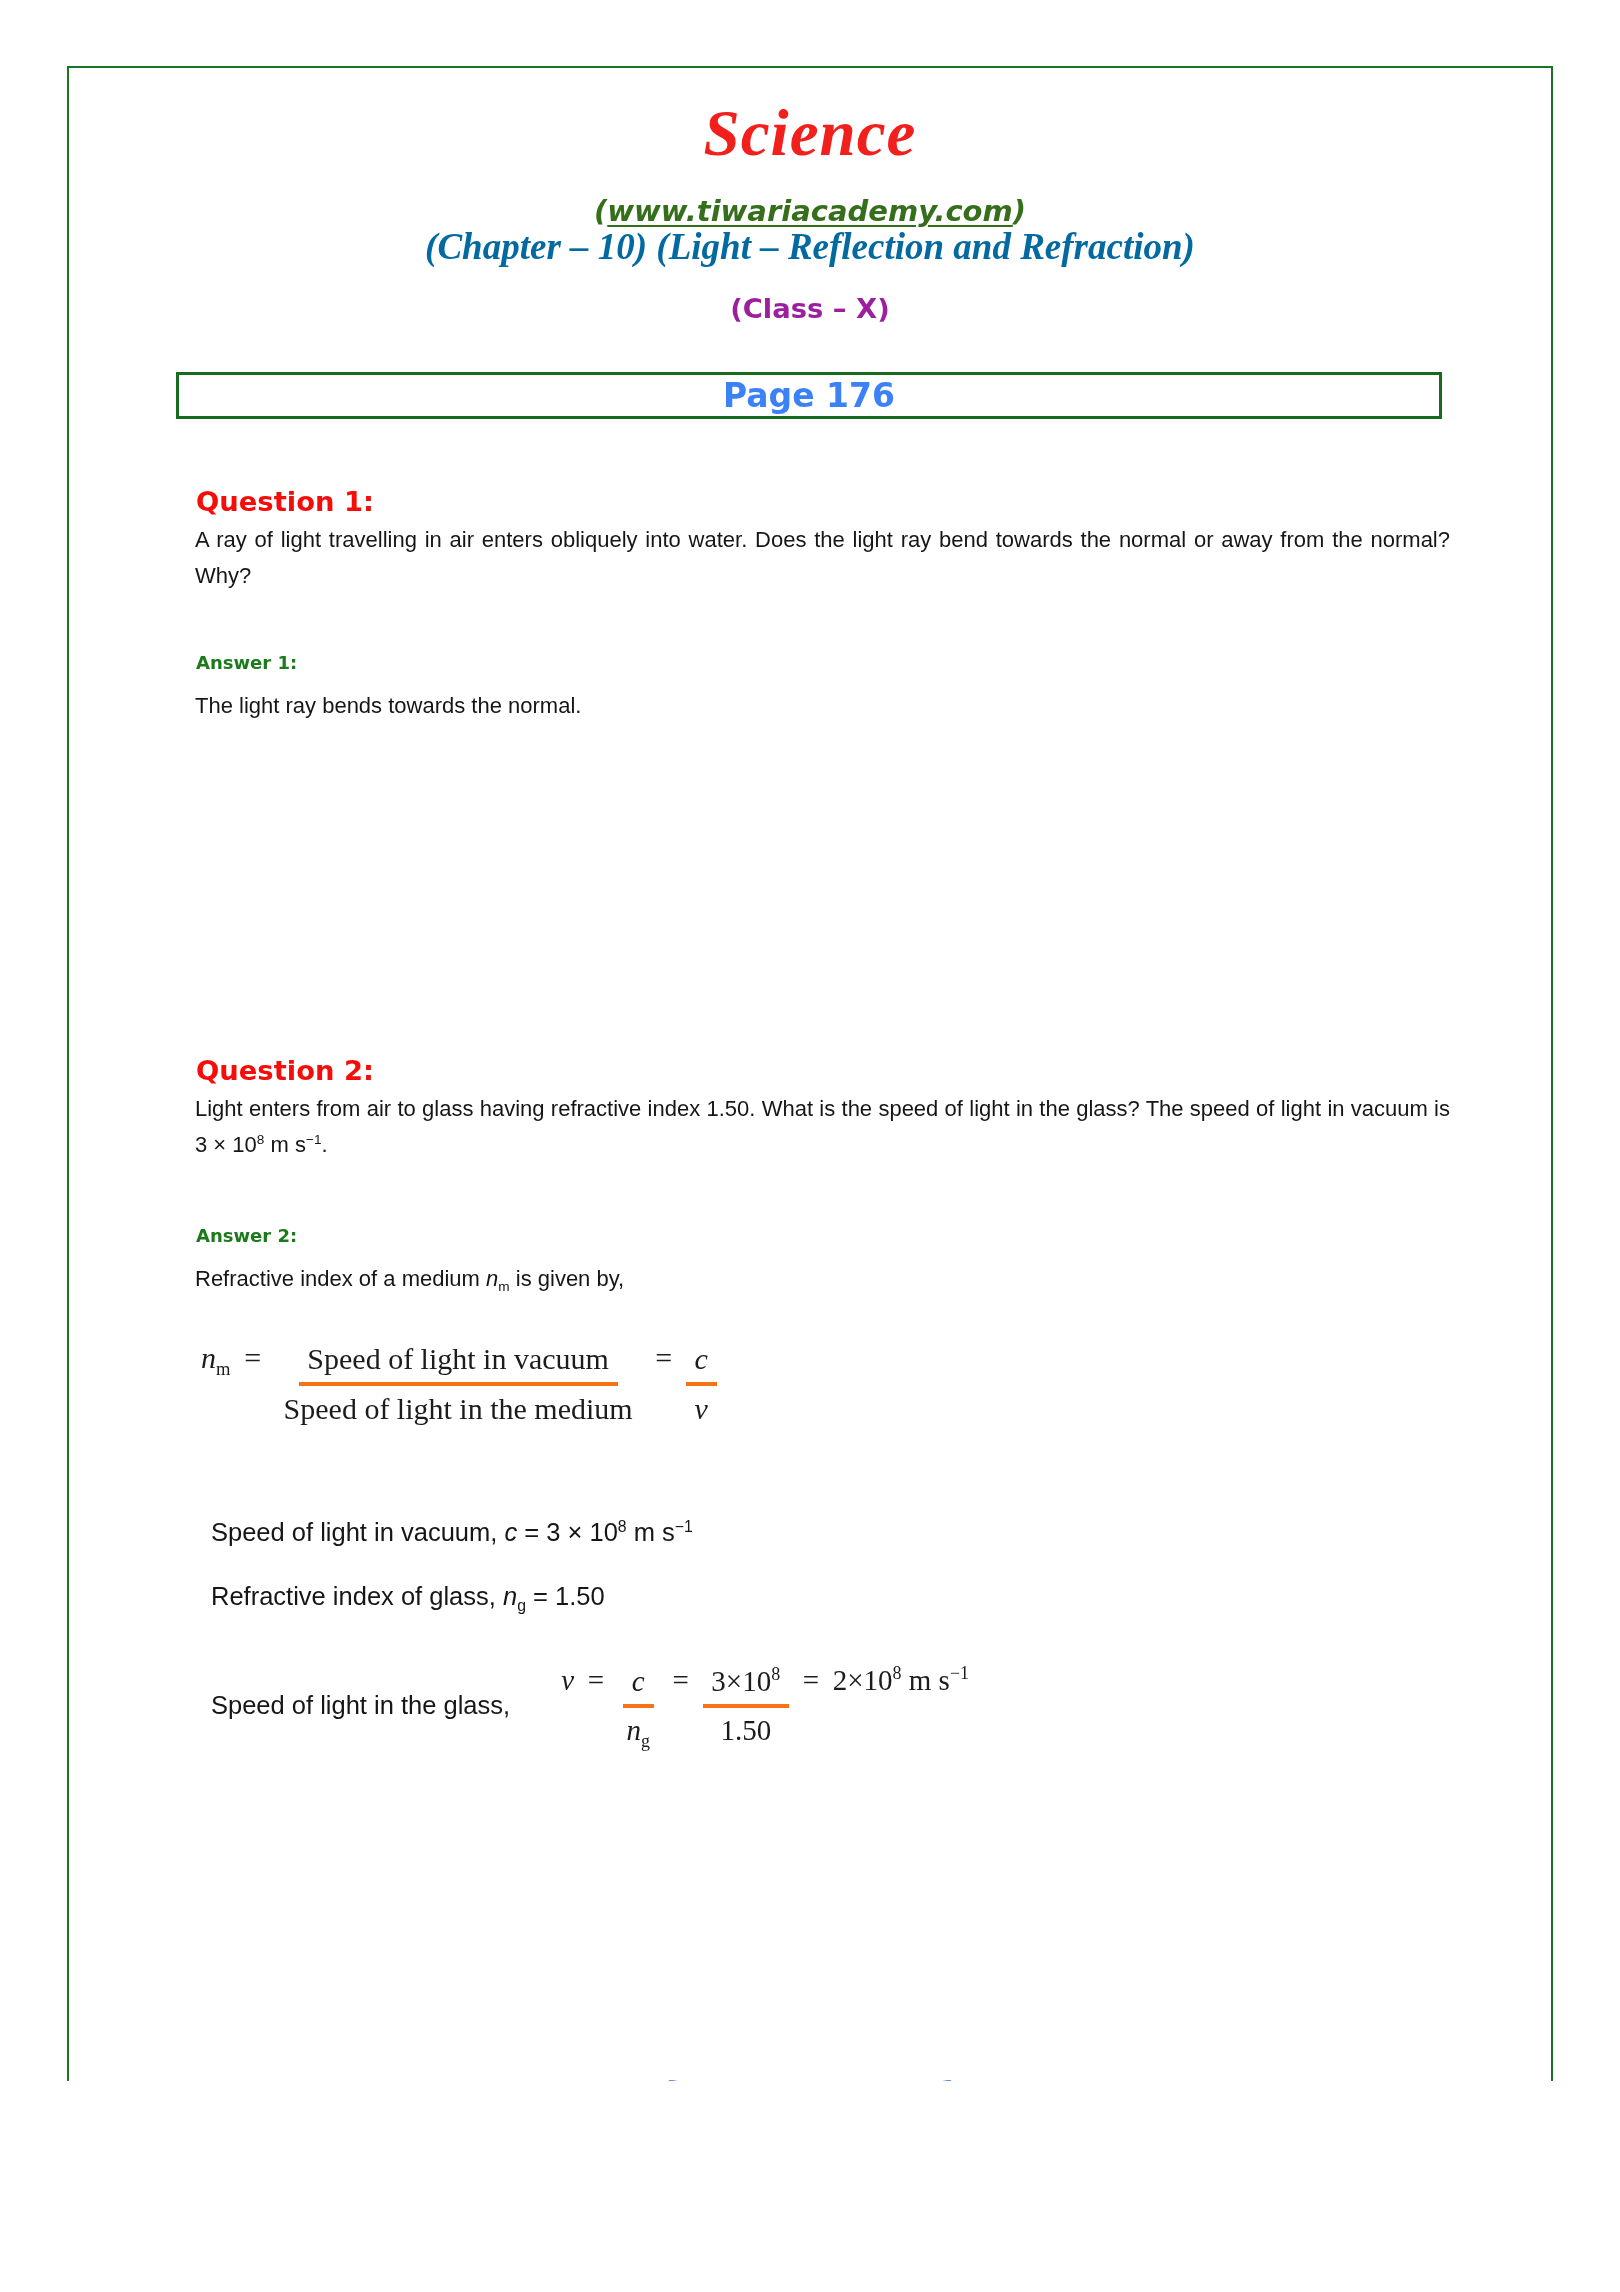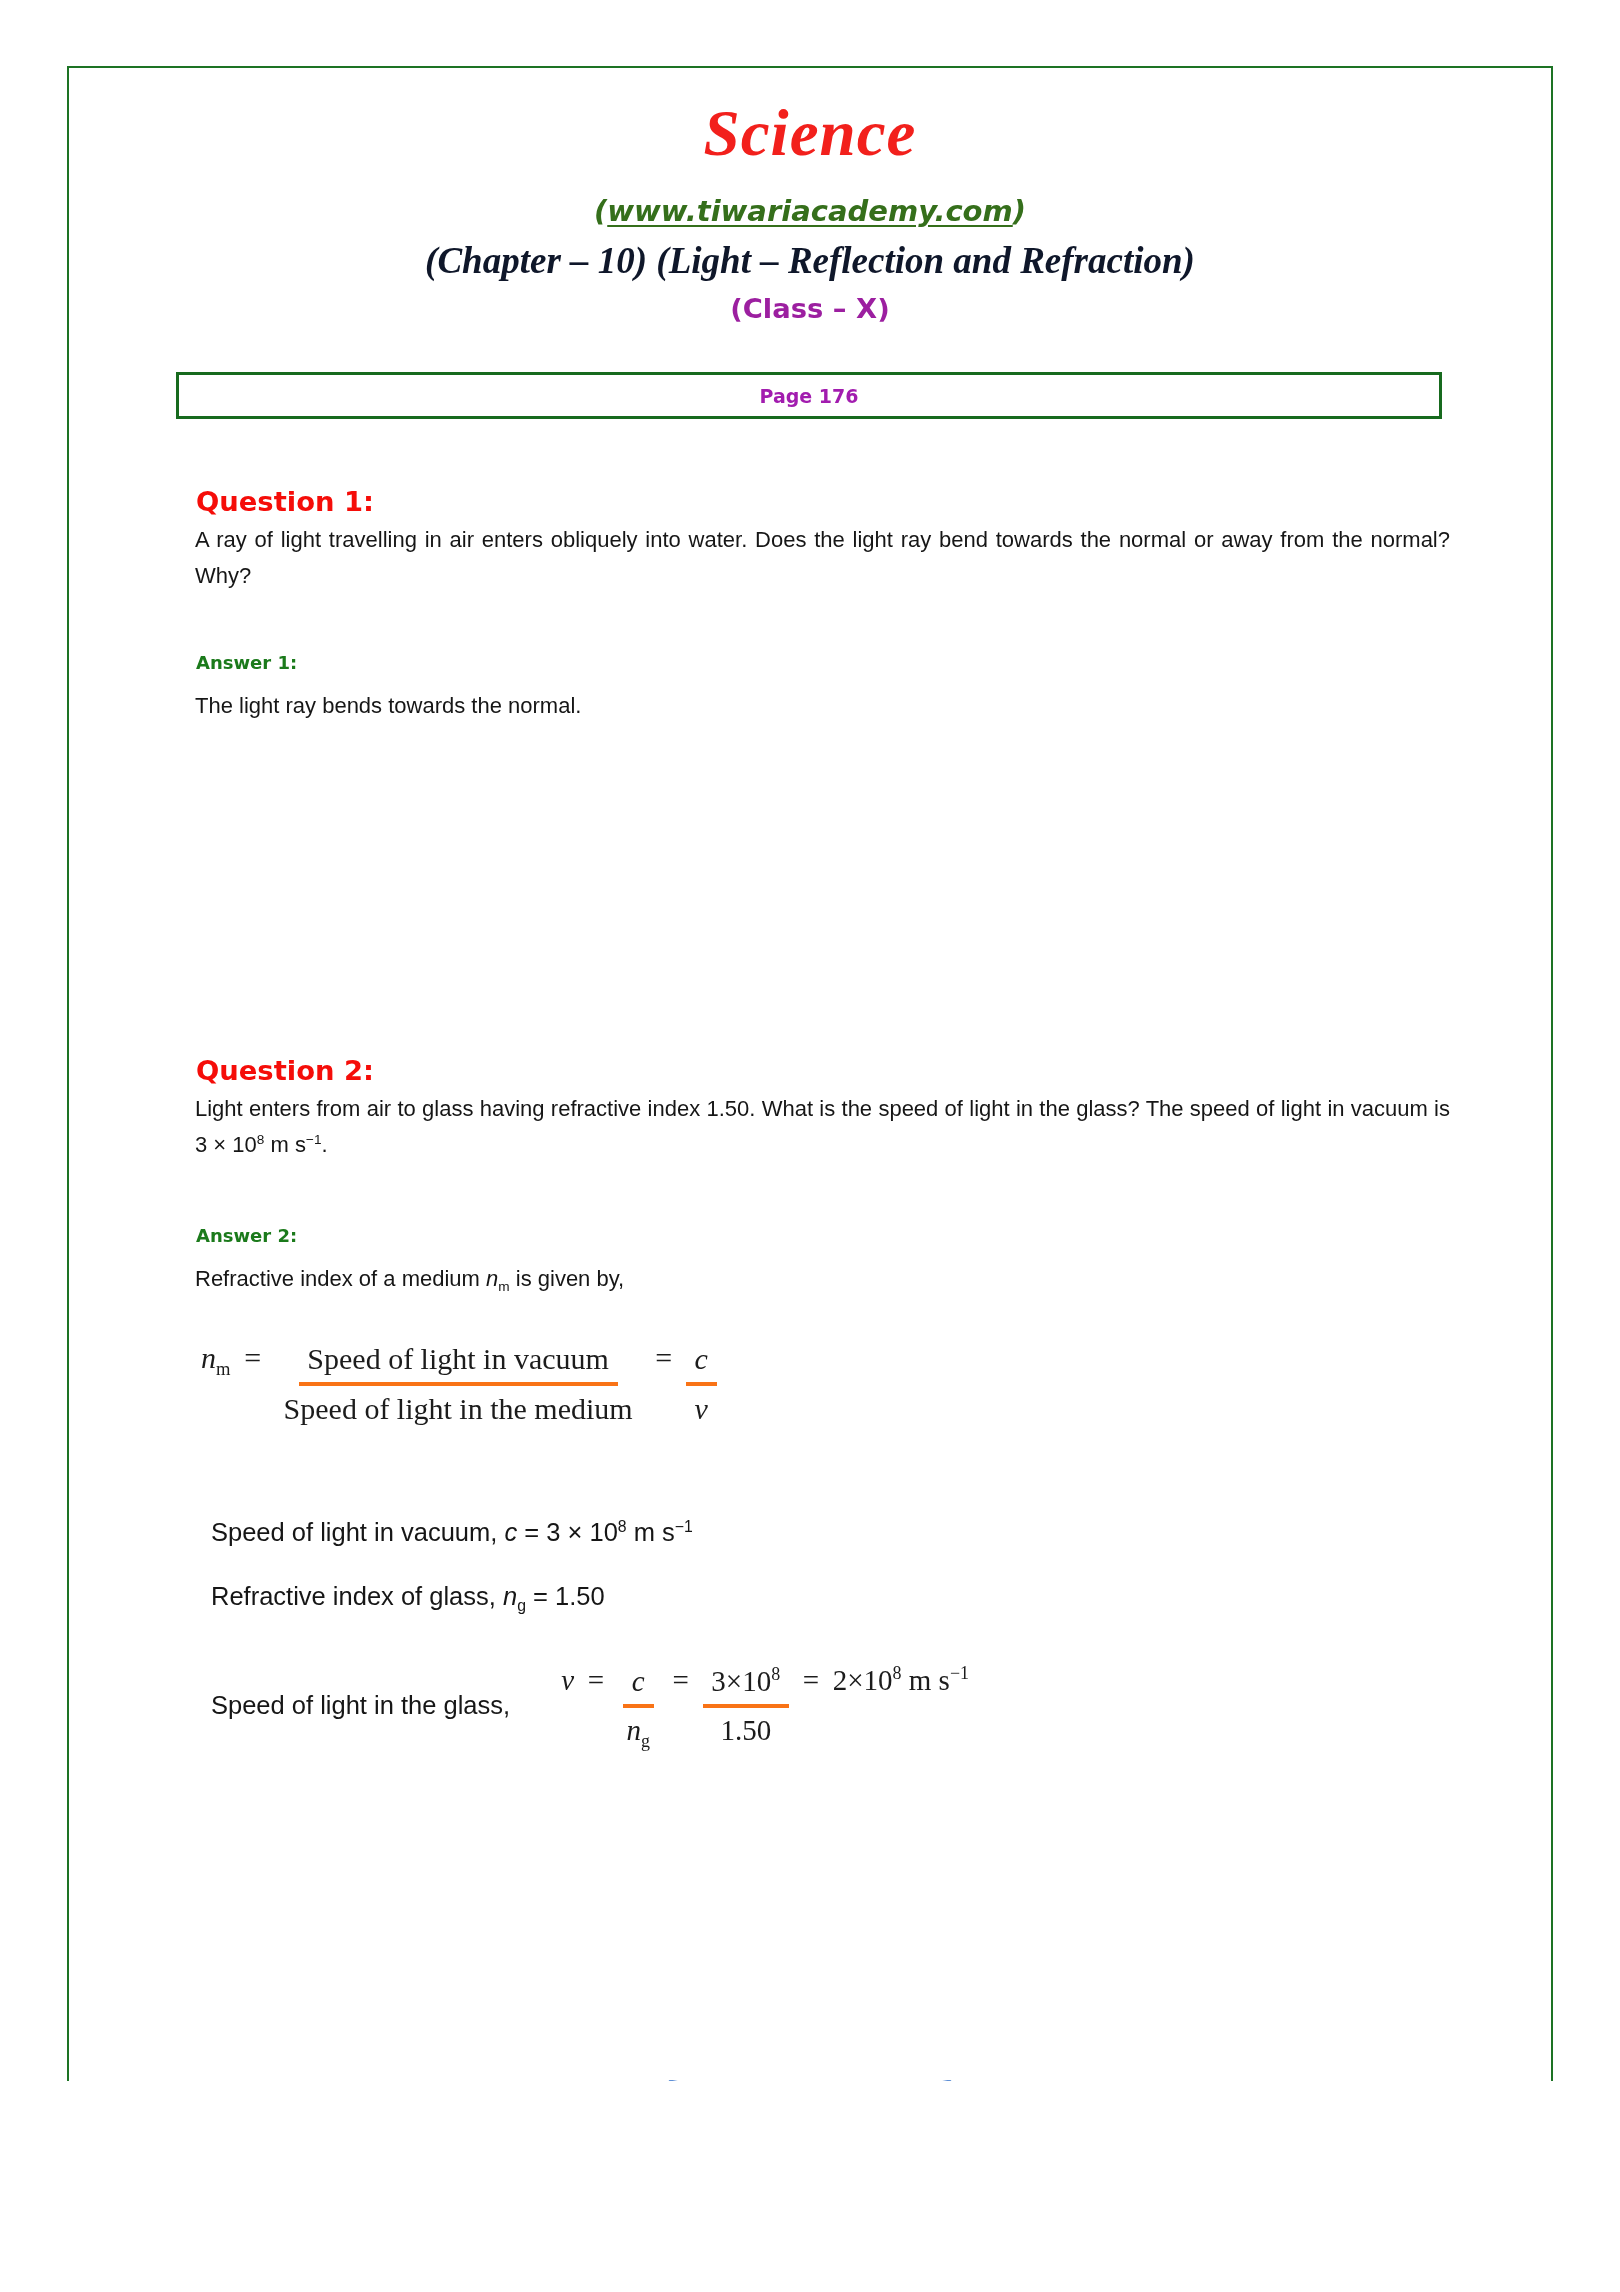--- a/index.html
+++ b/index.html
@@ -8,27 +8,27 @@
   .frame{position:absolute;left:67px;top:66px;width:1486px;height:2159px;
          border:2.9px solid #1d7324;box-sizing:border-box;}
   .abs{position:absolute;}
   .center{left:0;right:0;text-align:center;}
 
   .title{top:96px;font-family:"Liberation Serif",serif;font-style:italic;font-weight:bold;
          font-size:65px;color:#f2201c;letter-spacing:1px;}
   .site-link{top:194px;font-size:29px;font-weight:bold;font-style:italic;color:#356f1b;
              text-decoration:none;cursor:pointer;}
   .site-link .u{text-decoration:underline;text-decoration-thickness:2px;text-underline-offset:3.9px;}
-  .chapter{top:239px;font-family:"Liberation Serif",serif;font-style:italic;font-weight:bold;
-           font-size:37px;color:#0f172a;}
+  .chapter{top:225px;font-family:"Liberation Serif",serif;font-style:italic;font-weight:bold;
+           font-size:37px;color:#0369a1;}
   .class-line{top:293px;font-size:27.4px;font-weight:bold;color:#9c1fa0;}
 
   .page-box{left:176px;top:372px;width:1266px;height:47px;border:3.9px solid #176a1e;
             box-sizing:border-box;display:flex;align-items:center;justify-content:center;}
-  .page-box span{font-size:19px;font-weight:bold;color:#a21caf;}
+  .page-box span{font-size:33px;font-weight:bold;color:#3b82f6;}
 
   .h-red{font-size:27.4px;font-weight:bold;color:#f50d09;}
   .h-green{font-size:18px;font-weight:bold;color:#1b7a1b;}
   .body-text{font-family:"Liberation Sans",sans-serif;font-size:22px;line-height:36px;
              color:#161616;width:1255px;text-align:justify;margin:0;}
   .body-line{font-family:"Liberation Sans",sans-serif;font-size:25.5px;color:#161616;margin:16px;}
   .body-line var, .body-text var{font-style:italic;font-weight:normal;}
   sup{font-size:0.62em;line-height:0;vertical-align:super;}
   sub{font-size:0.62em;line-height:0;vertical-align:sub;}
 

